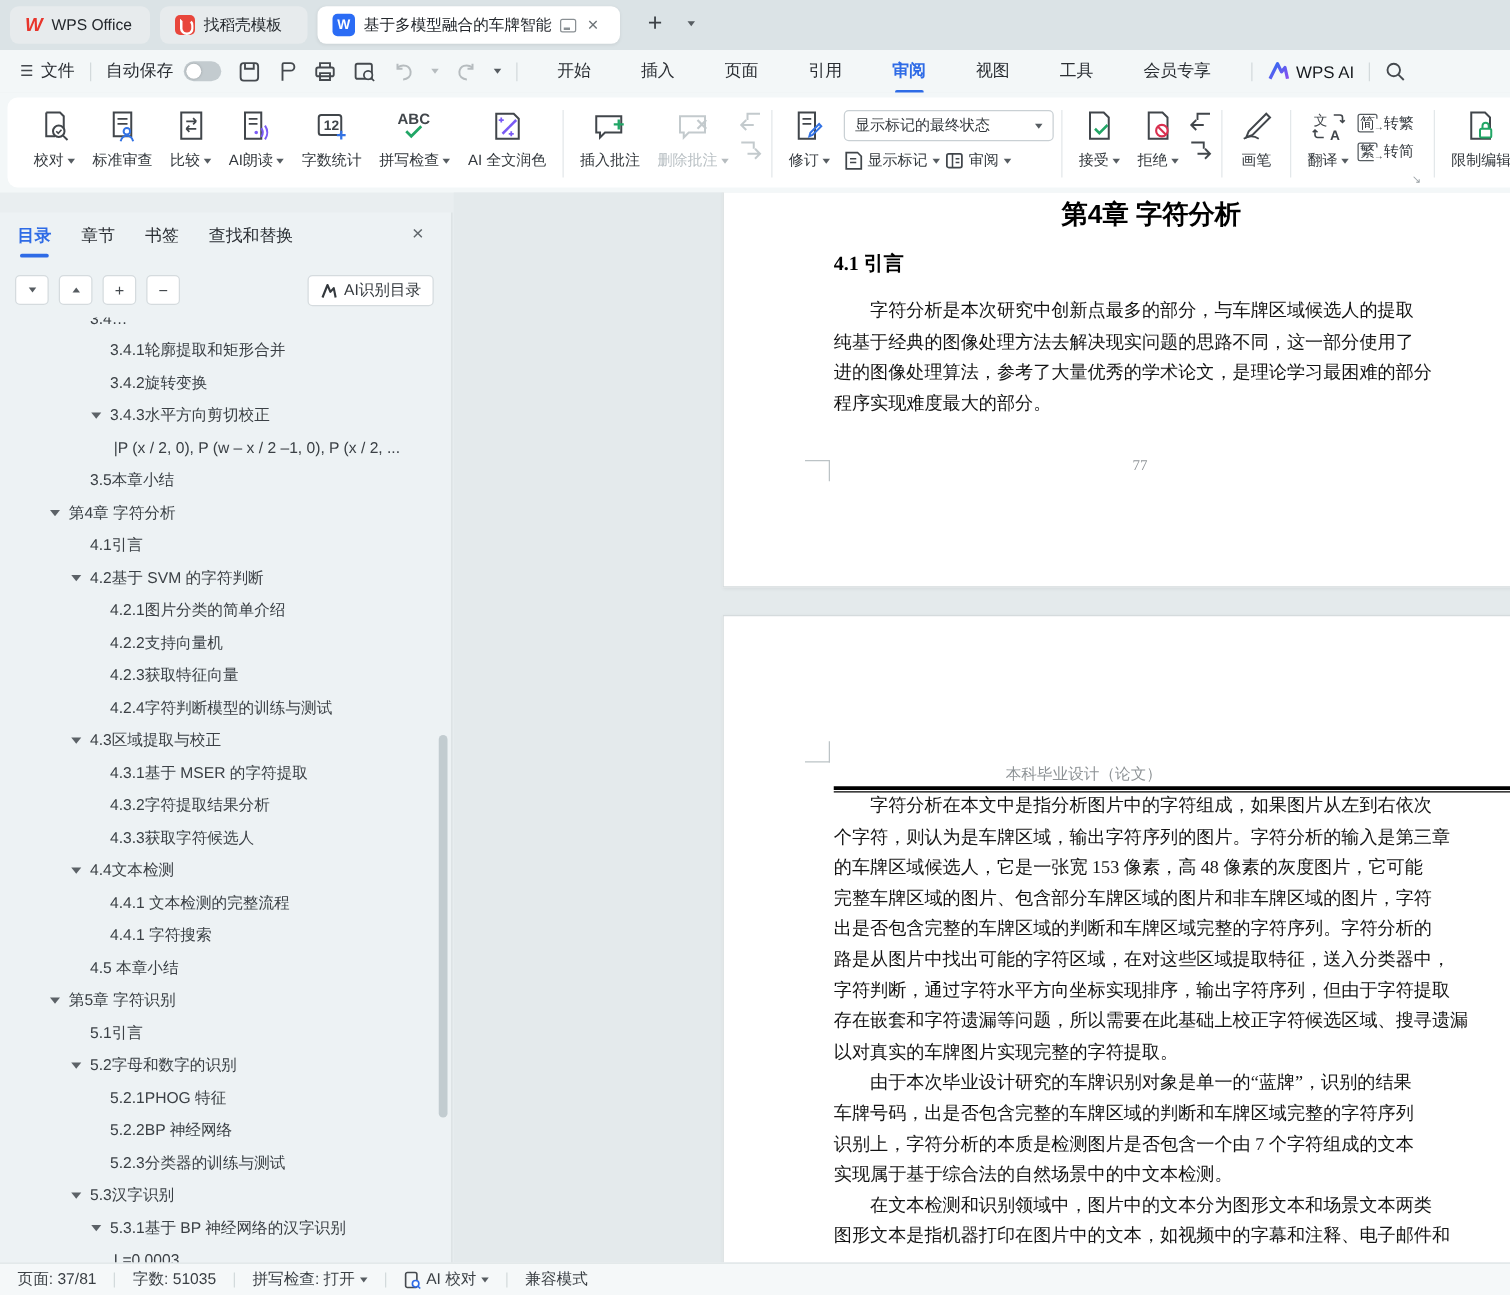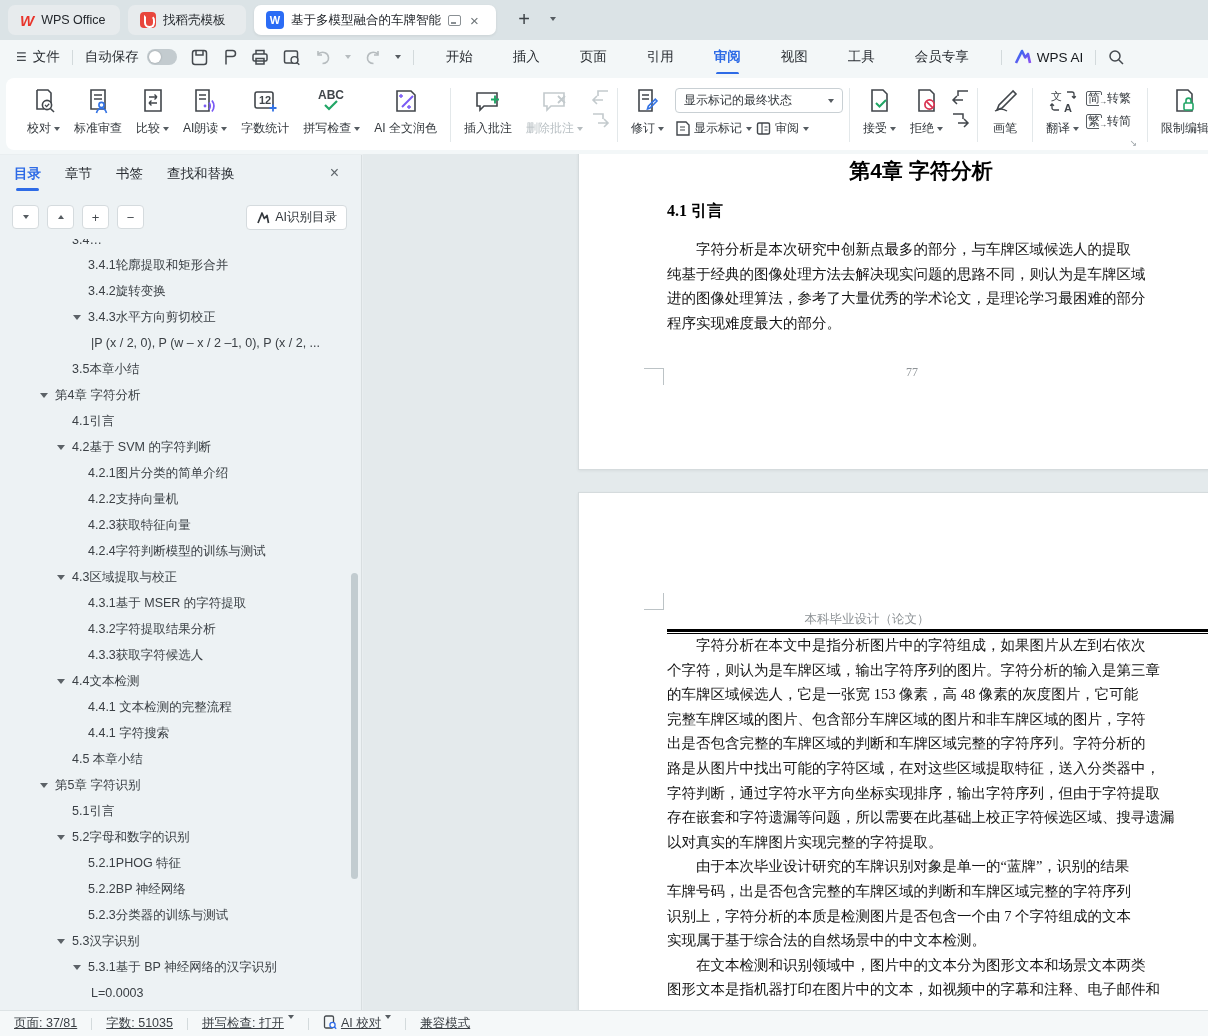--- a/index.html
+++ b/index.html
@@ -56,21 +56,21 @@
   .subrow { display:flex; align-items:center; gap:4px; margin-top:7px; font-size:12px; color:#33383d; }
   .subitem { display:flex; align-items:center; gap:4px; }
   .zhstack { display:flex; flex-direction:column; justify-content:flex-start; gap:6px; padding-top:8px; font-size:12px; color:#33383d; position:relative; margin-right:10px;}
   .zhrow { display:flex; align-items:center; gap:5px; }
   .zhg { font-size:12px; border:1px solid #565c61; border-radius:2px; padding:0 1px; line-height:13px; position:relative; }
   .zhg i { font-style:normal; font-size:8px; position:absolute; right:-6px; bottom:-3px; background:#fff; }
   .expander { position:absolute; right:-6px; bottom:0; font-size:9px; color:#9aa1a5; }
 
   
   .main { position:absolute; left:0; top:154px; width:100%; height:856px; }
-  .sidebar { position:absolute; left:0; top:1px; width:362px; height:100%; background:#edf2f4; border-right:1px solid #d8dee0; overflow:hidden; }
+  .sidebar { position:absolute; left:0; top:16px; width:362px; height:100%; background:#edf2f4; border-right:1px solid #d8dee0; overflow:hidden; }
   .sb-tabs { position:absolute; left:14px; top:10px; display:flex; gap:24px; font-size:13.5px; color:#2a2e33; }
   .sb-tab { position:relative; padding-bottom:8px; }
   .sb-tab.active { color:#2e6be6; font-weight:700; }
   .sb-tab.active::after { content:""; position:absolute; left:2px; right:2px; bottom:0; height:3px; border-radius:2px; background:#2e6be6; }
   .sb-close { position:absolute; right:22px; top:10px; color:#5f666b; font-size:16px; line-height:1; }
   .sb-tools { position:absolute; left:12px; top:50px; display:flex; gap:8px; }
   .sq { width:27px; height:24px; background:#fff; border:1px solid #d5dbde; border-radius:4px; display:flex; align-items:center; justify-content:center; font-size:13px; color:#44494e; }
   .ai-toc { position:absolute; right:14px; top:50px; height:25px; background:#fff; border:1px solid #d5dbde; border-radius:4px; display:flex; align-items:center; gap:5px; font-size:12.5px; color:#33383d; padding:0 9px; }
   .toc { position:absolute; left:0; top:84px; right:10px; }
   .toc-row { height:26px; display:flex; align-items:center; font-size:12.5px; color:#3b4045; white-space:nowrap; overflow:hidden; }
@@ -95,21 +95,21 @@
   .bodytext .line.indent { text-indent:29px; }
   .pagenum { position:absolute; left:327px; top:216px; font-size:12px; color:#8f9498; }
   .cmark1 { position:absolute; left:65px; top:219px; width:20px; height:17px; border-top:1px solid #bcc3c6; border-right:1px solid #bcc3c6; }
   .cmark2 { position:absolute; left:65px; top:100px; width:20px; height:17px; border-bottom:1px solid #bcc3c6; border-right:1px solid #bcc3c6; }
   .hdr2 { position:absolute; left:88px; top:118px; width:400px; text-align:center; font-size:12.5px; color:#8e9396; }
   .dline { position:absolute; left:88px; right:0; top:136px; border-top:3px solid #000; }
   .dline::after { content:""; position:absolute; left:0; right:0; top:1px; border-top:1px solid #000; }
 
   
   .statusbar { position:absolute; left:0; bottom:0; width:100%; height:26px; background:#f5f8f9; border-top:1px solid #dde3e5; display:flex; align-items:center; font-size:12.5px; color:#3a3f44; }
-  .statusbar .item { display:flex; align-items:flex-start; gap:4px; padding:0 14px;text-decoration:underline; }
+  .statusbar .item { display:flex; align-items:center; gap:4px; padding:0 14px; }
   .sdiv { width:1px; height:12px; background:#d3dadc; }
 
   svg { overflow:visible; }
 </style>
 </head>
 <body>
 
 <div class="app">
 
   <div class="tabbar">
@@ -694,21 +694,21 @@
     </aside>
 
     <main class="docarea">
 
       <section class="page page1">
         <div class="ch-title">第4章 字符分析</div>
         <div class="sec-title serif">4.1 引言</div>
         <div class="bodytext serif p1text">
 
         <div class="line indent"><span>字符分析是本次研究中创新点最多的部分，与车牌区域候选人的提取</span></div>
-            <div class="line"><span>纯基于经典的图像处理方法去解决现实问题的思路不同，则认为是车牌区域</span></div>
+            <div class="line"><span>纯基于经典的图像处理方法去解决现实问题的思路不同，这一部分使用了</span></div>
             <div class="line"><span>进的图像处理算法，参考了大量优秀的学术论文，是理论学习最困难的部分</span></div>
             <div class="line"><span>程序实现难度最大的部分。</span></div>
           </div>
         <div class="cmark1"></div>
         <div class="pagenum serif">77</div>
       </section>
 
       <section class="page page2">
         <div class="cmark2"></div>
         <div class="hdr2 serif">本科毕业设计（论文）</div>

